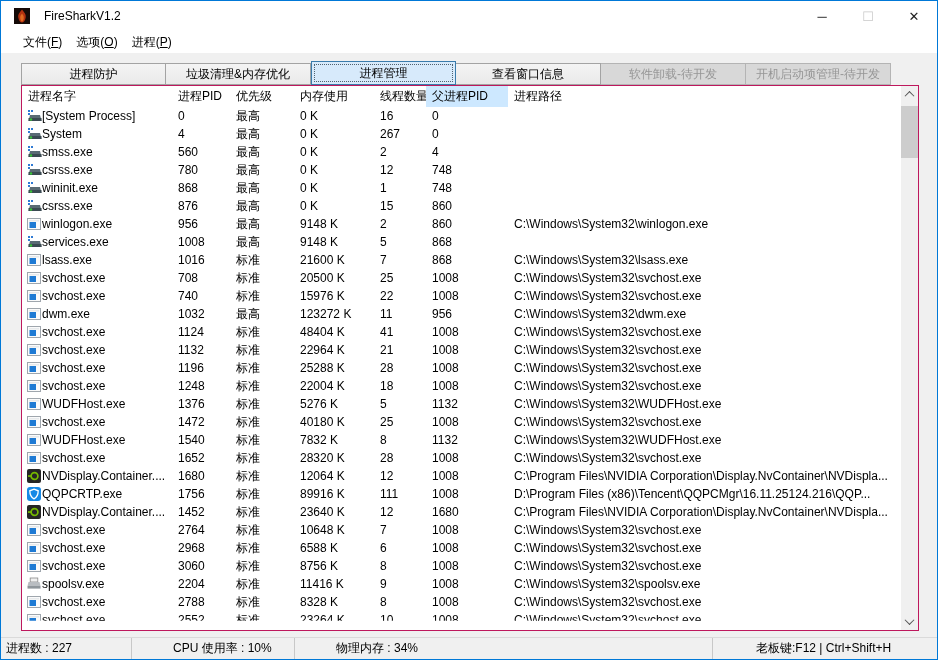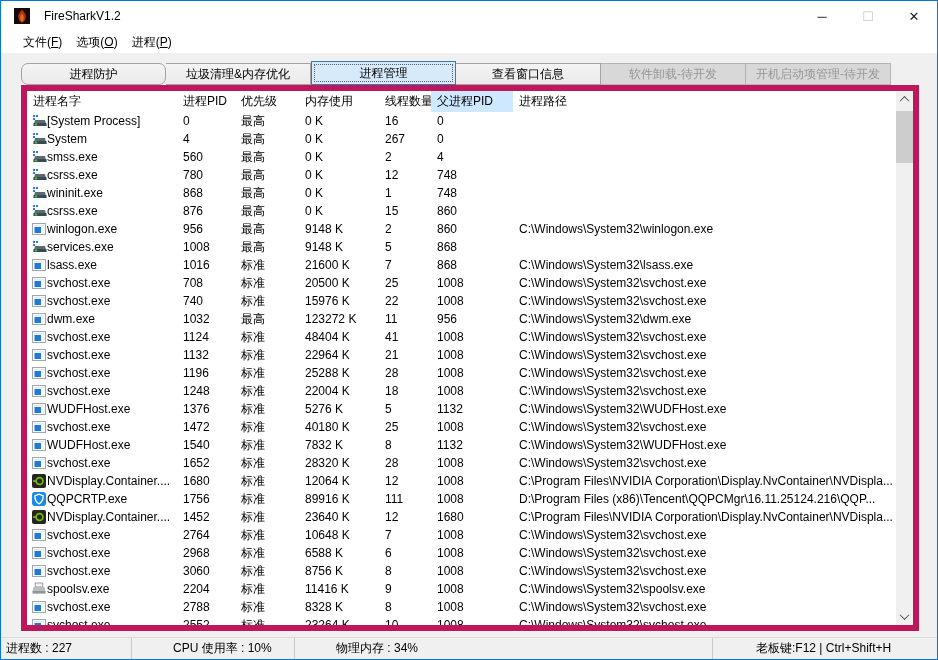--- a/index.html
+++ b/index.html
@@ -21,28 +21,28 @@
   .ctrl.max { color:#c9c9c9; }
   
   .menubar { height:22px; background:#ffffff; display:flex; align-items:center; padding-left:15px; }
   .menu-item { padding:2px 7px; }
   .menu-item u { text-decoration:underline; }
   
   .tabstrip { position:absolute; left:20px; top:60px; height:24px; display:flex; align-items:flex-end; }
   .tab { width:145px; height:22px; line-height:20px; text-align:center;
          background:linear-gradient(#f4f4f4,#eaeaea); border:1px solid #a3a3a3;
          border-left-width:0; white-space:nowrap; overflow:hidden; }
-  .tab:first-child { border-left-width:1px;border-radius:7px; }
+  .tab:first-child { border-left-width:1px; }
   .tab.active { height:24px; line-height:22px; background:#d7eafb;
                 border:1px solid #3a7bab; outline:1px dotted #50626f; outline-offset:-4px;
                 position:relative; z-index:2; }
   .tab.disabled { background:#d8d8d8; color:#969696; border-color:#b4b4b4; }
   
   .listview { position:absolute; left:20px; top:84px; width:898px; height:546px;
-              background:#ffffff; border:6px solid #be185d; display:flex; }
+              background:#ffffff; border:1px solid #be185d; display:flex; }
   .lv-main { flex:1; overflow:hidden; }
   .lv-header, .row { display:grid; grid-template-columns:150px 58px 64px 80px 52px 82px auto; }
   .lv-header { height:21px; line-height:21px; background:#ffffff; }
   .hcell { padding-left:6px; white-space:nowrap; overflow:hidden; }
   .hcell.sorted { background:#cde8ff; }
   .hcell.hname { padding-left:6px; }
   .lv-body { height:522px; overflow:hidden; }
   .row { height:18px; line-height:18px; }
   .cell { padding-left:6px; white-space:nowrap; overflow:hidden; }
   .cell.name { padding-left:5px; display:flex; align-items:center; gap:0; }

